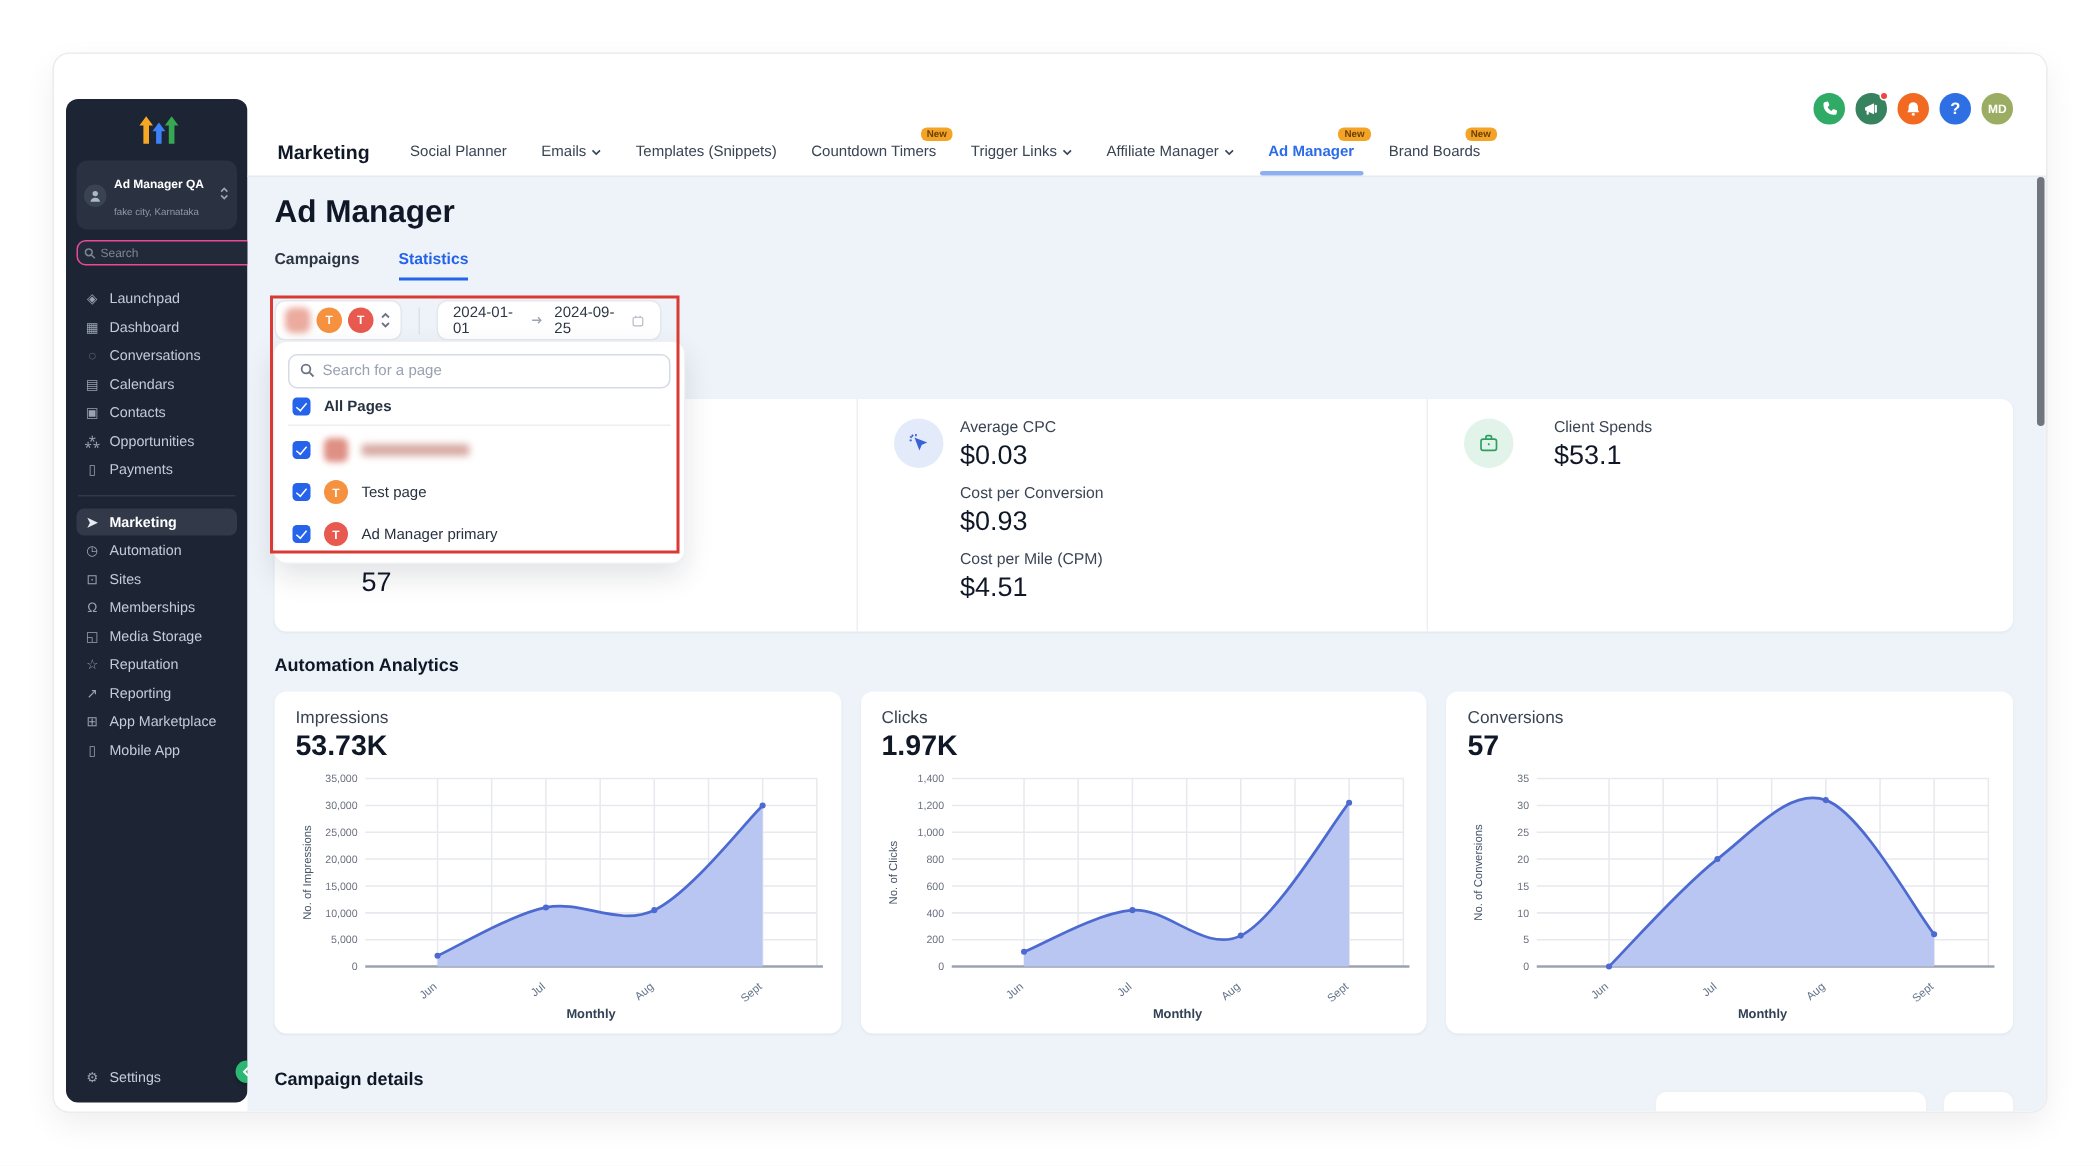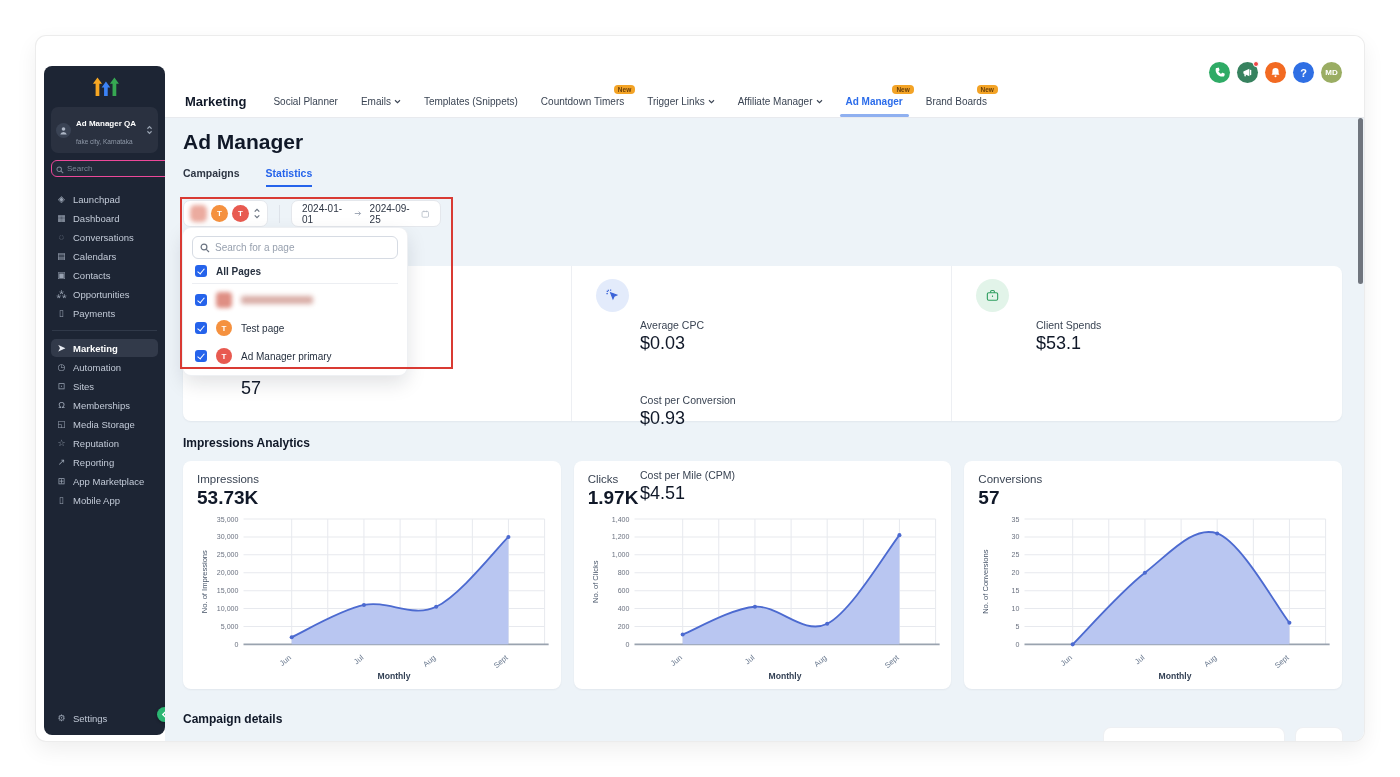--- a/index.html
+++ b/index.html
@@ -71,21 +71,21 @@
         display:flex; align-items:center; justify-content:center; }
   .av.a1 { border-radius:5px; background:#ebab9f; filter:blur(2px); }
   .av.a2 { background:#f5913f; }
   .av.a3 { background:#e85a50; }
   .ctrl-divider { width:1px; height:18px; background:#dde2e9; }
   .datebox { background:#fff; border:1px solid #e4e7ec; border-radius:7px; height:27px; display:flex; align-items:center;
              padding:0 10px; gap:8px; font-size:10px; color:#2e3644; width:150px; justify-content:space-between; cursor:pointer; }
 
   .annotation { position:absolute; left:15px; top:79px; width:273px; height:172px; border:2px solid #d93a33; z-index:60; pointer-events:none; }
 
-  .dropdown { position:absolute; left:18px; top:110px; width:224px; height:147px; background:#fff; border-radius:8px;
+  .dropdown { position:absolute; left:18px; top:110px; width:273px; height:147px; background:#fff; border-radius:8px;
               box-shadow:0 0 0 1px #eef0f3, 0 8px 20px rgba(16,24,40,.13); z-index:50; padding:8px 9px; }
   .dd-search { border:1px solid #d6dbe3; border-radius:6px; height:23px; display:flex; align-items:center; gap:5px; padding:0 7px; }
   .dd-search input { flex:1; min-width:0; border:0; outline:none; font-size:10px; color:#2e3644; font-family:inherit; }
   .dd-search input::placeholder { color:#98a1af; }
   .dd-row { display:flex; align-items:center; gap:9px; padding:6px 3px; cursor:pointer; }
   .dd-row.allpages { border-bottom:1px solid #eceef2; margin-bottom:2px; }
   .dd-row.allpages .dd-label { font-weight:bold; }
   .dd-label { font-size:10px; color:#273140; }
   .cb { width:12px; height:12px; min-width:12px; border-radius:3px; background:#2563eb; position:relative; cursor:pointer; }
   .cb::after { content:''; position:absolute; left:4px; top:1.5px; width:3px; height:6px;
@@ -100,21 +100,21 @@
   .stats-card { background:#fff; border-radius:8px; height:155px; display:flex; margin-top:39px;
                 box-shadow:0 1px 2px rgba(16,24,40,.05); position:relative; z-index:10; }
   .stats-card > div + div { border-left:1px solid #edeff3; }
   .col-left { width:388px; display:flex; flex-direction:column; justify-content:flex-end; padding:0 0 13px 58px; }
   .col-mid { width:380px; padding:13px 0 0 24px; display:flex; gap:11px; }
   .col-right { flex:1; padding:13px 0 0 24px; display:flex; gap:27px; }
   .stat-icon { width:33px; height:33px; min-width:33px; border-radius:50%; display:flex; align-items:center; justify-content:center; }
   .stat-icon.blue { background:#e3ebfb; }
   .stat-icon.green { background:#e2f4e9; }
   .stat-group { margin-bottom:9px; }
-  .stat-label { font-size:10.5px; color:#3a4453; margin-bottom:2px;margin-top:40px; }
+  .stat-label { font-size:10.5px; color:#3a4453; margin-bottom:2px; }
   .stat-value { font-size:18px; font-weight:normal; color:#101828; }
 
   .section-heading { font-size:12px; font-weight:bold; color:#101828; margin-top:15px; }
   .charts { display:flex; gap:13px; margin-top:11px; }
   .chart-card { flex:1; background:#fff; border-radius:8px; padding:12px 10px 6px 14px; box-shadow:0 1px 2px rgba(16,24,40,.05); }
   .chart-title { font-size:11.5px; color:#3a4453; }
   .chart-value { font-size:19px; font-weight:bold; color:#101828; margin:2px 0 4px; }
   svg.chart { width:100%; height:auto; display:block; }
 
   .campaign-heading { font-size:12px; font-weight:bold; color:#101828; margin-top:23px; }
@@ -429,21 +429,21 @@
           </span>
           <div>
             <div class="stat-group">
               <div class="stat-label">Client Spends</div>
               <div class="stat-value">$53.1</div>
             </div>
           </div>
         </div>
       </div>
 
-      <div class="section-heading">Impressions Analytics</div>
+      <div class="section-heading">Automation Analytics</div>
 
       <div class="charts">
         <div class="chart-card">
           <div class="chart-title">Impressions</div>
           <div class="chart-value">53.73K</div>
           <svg class="chart" viewBox="0 0 350 168">
               <line x1="93.7" y1="6" x2="93.7" y2="130" stroke="#e7e9ee" stroke-width="1"></line>
               <line x1="129.4" y1="6" x2="129.4" y2="130" stroke="#e7e9ee" stroke-width="1"></line>
               <line x1="165.2" y1="6" x2="165.2" y2="130" stroke="#e7e9ee" stroke-width="1"></line>
               <line x1="201.0" y1="6" x2="201.0" y2="130" stroke="#e7e9ee" stroke-width="1"></line>

